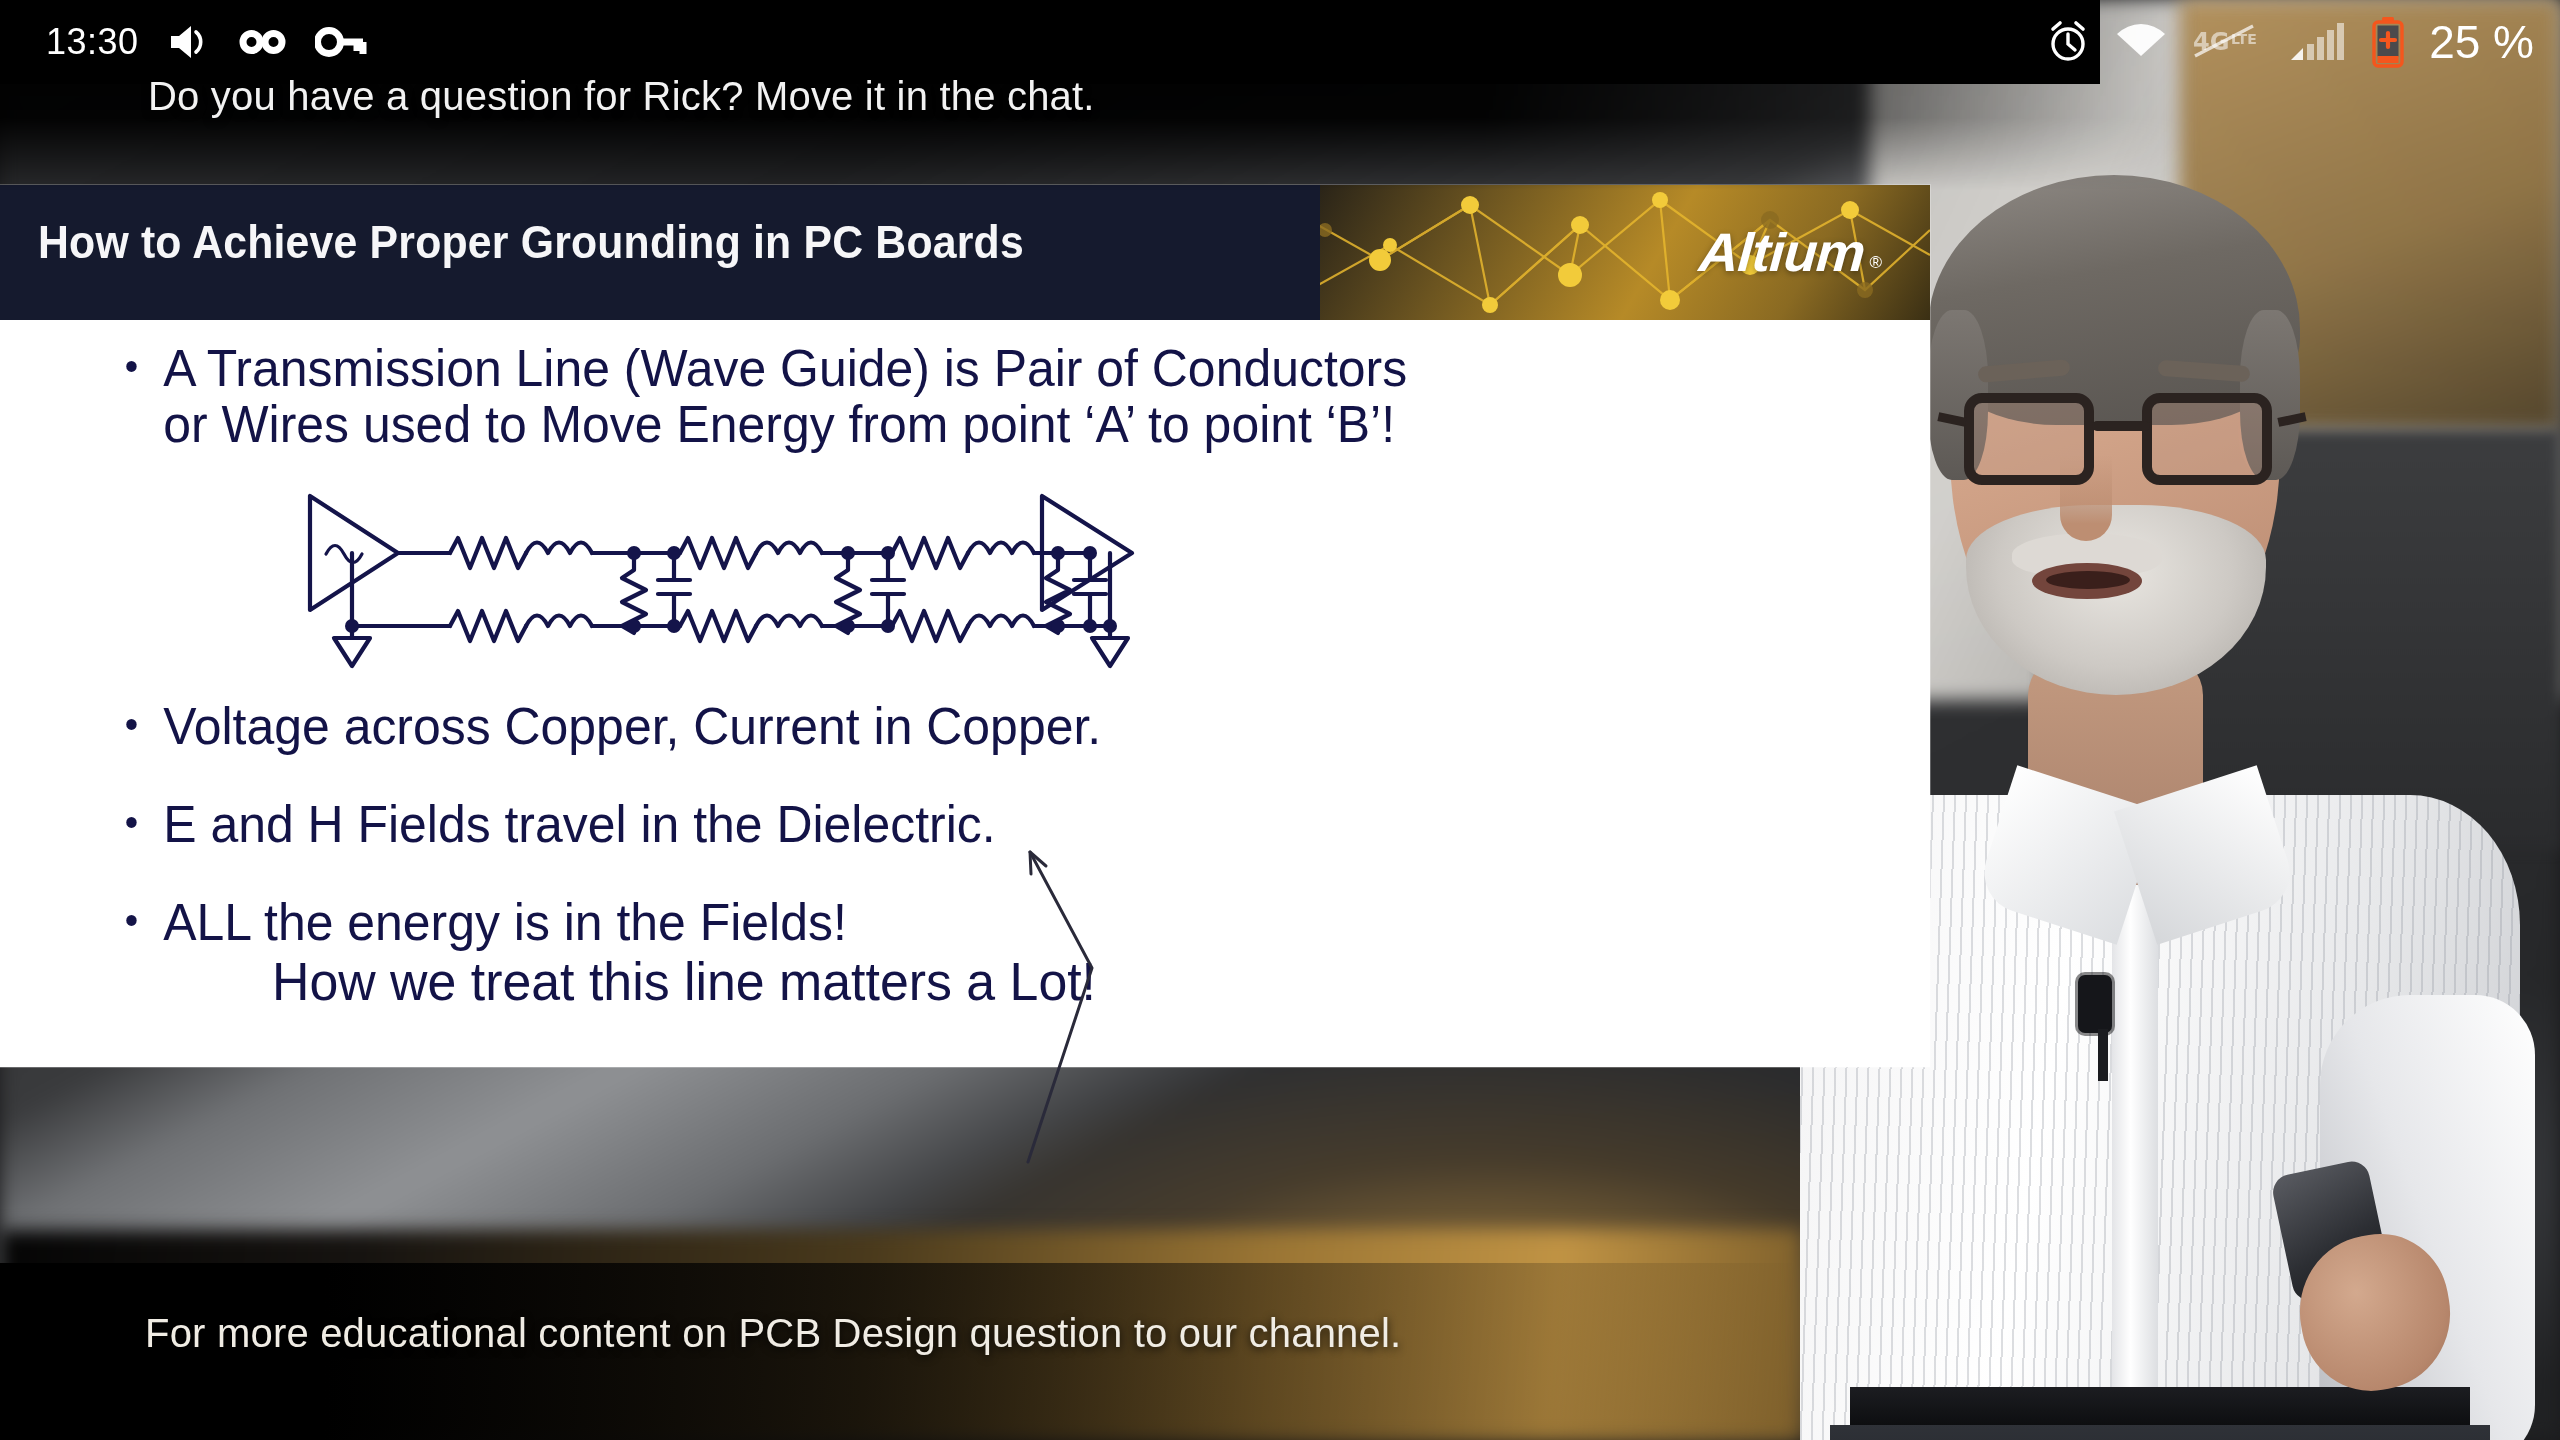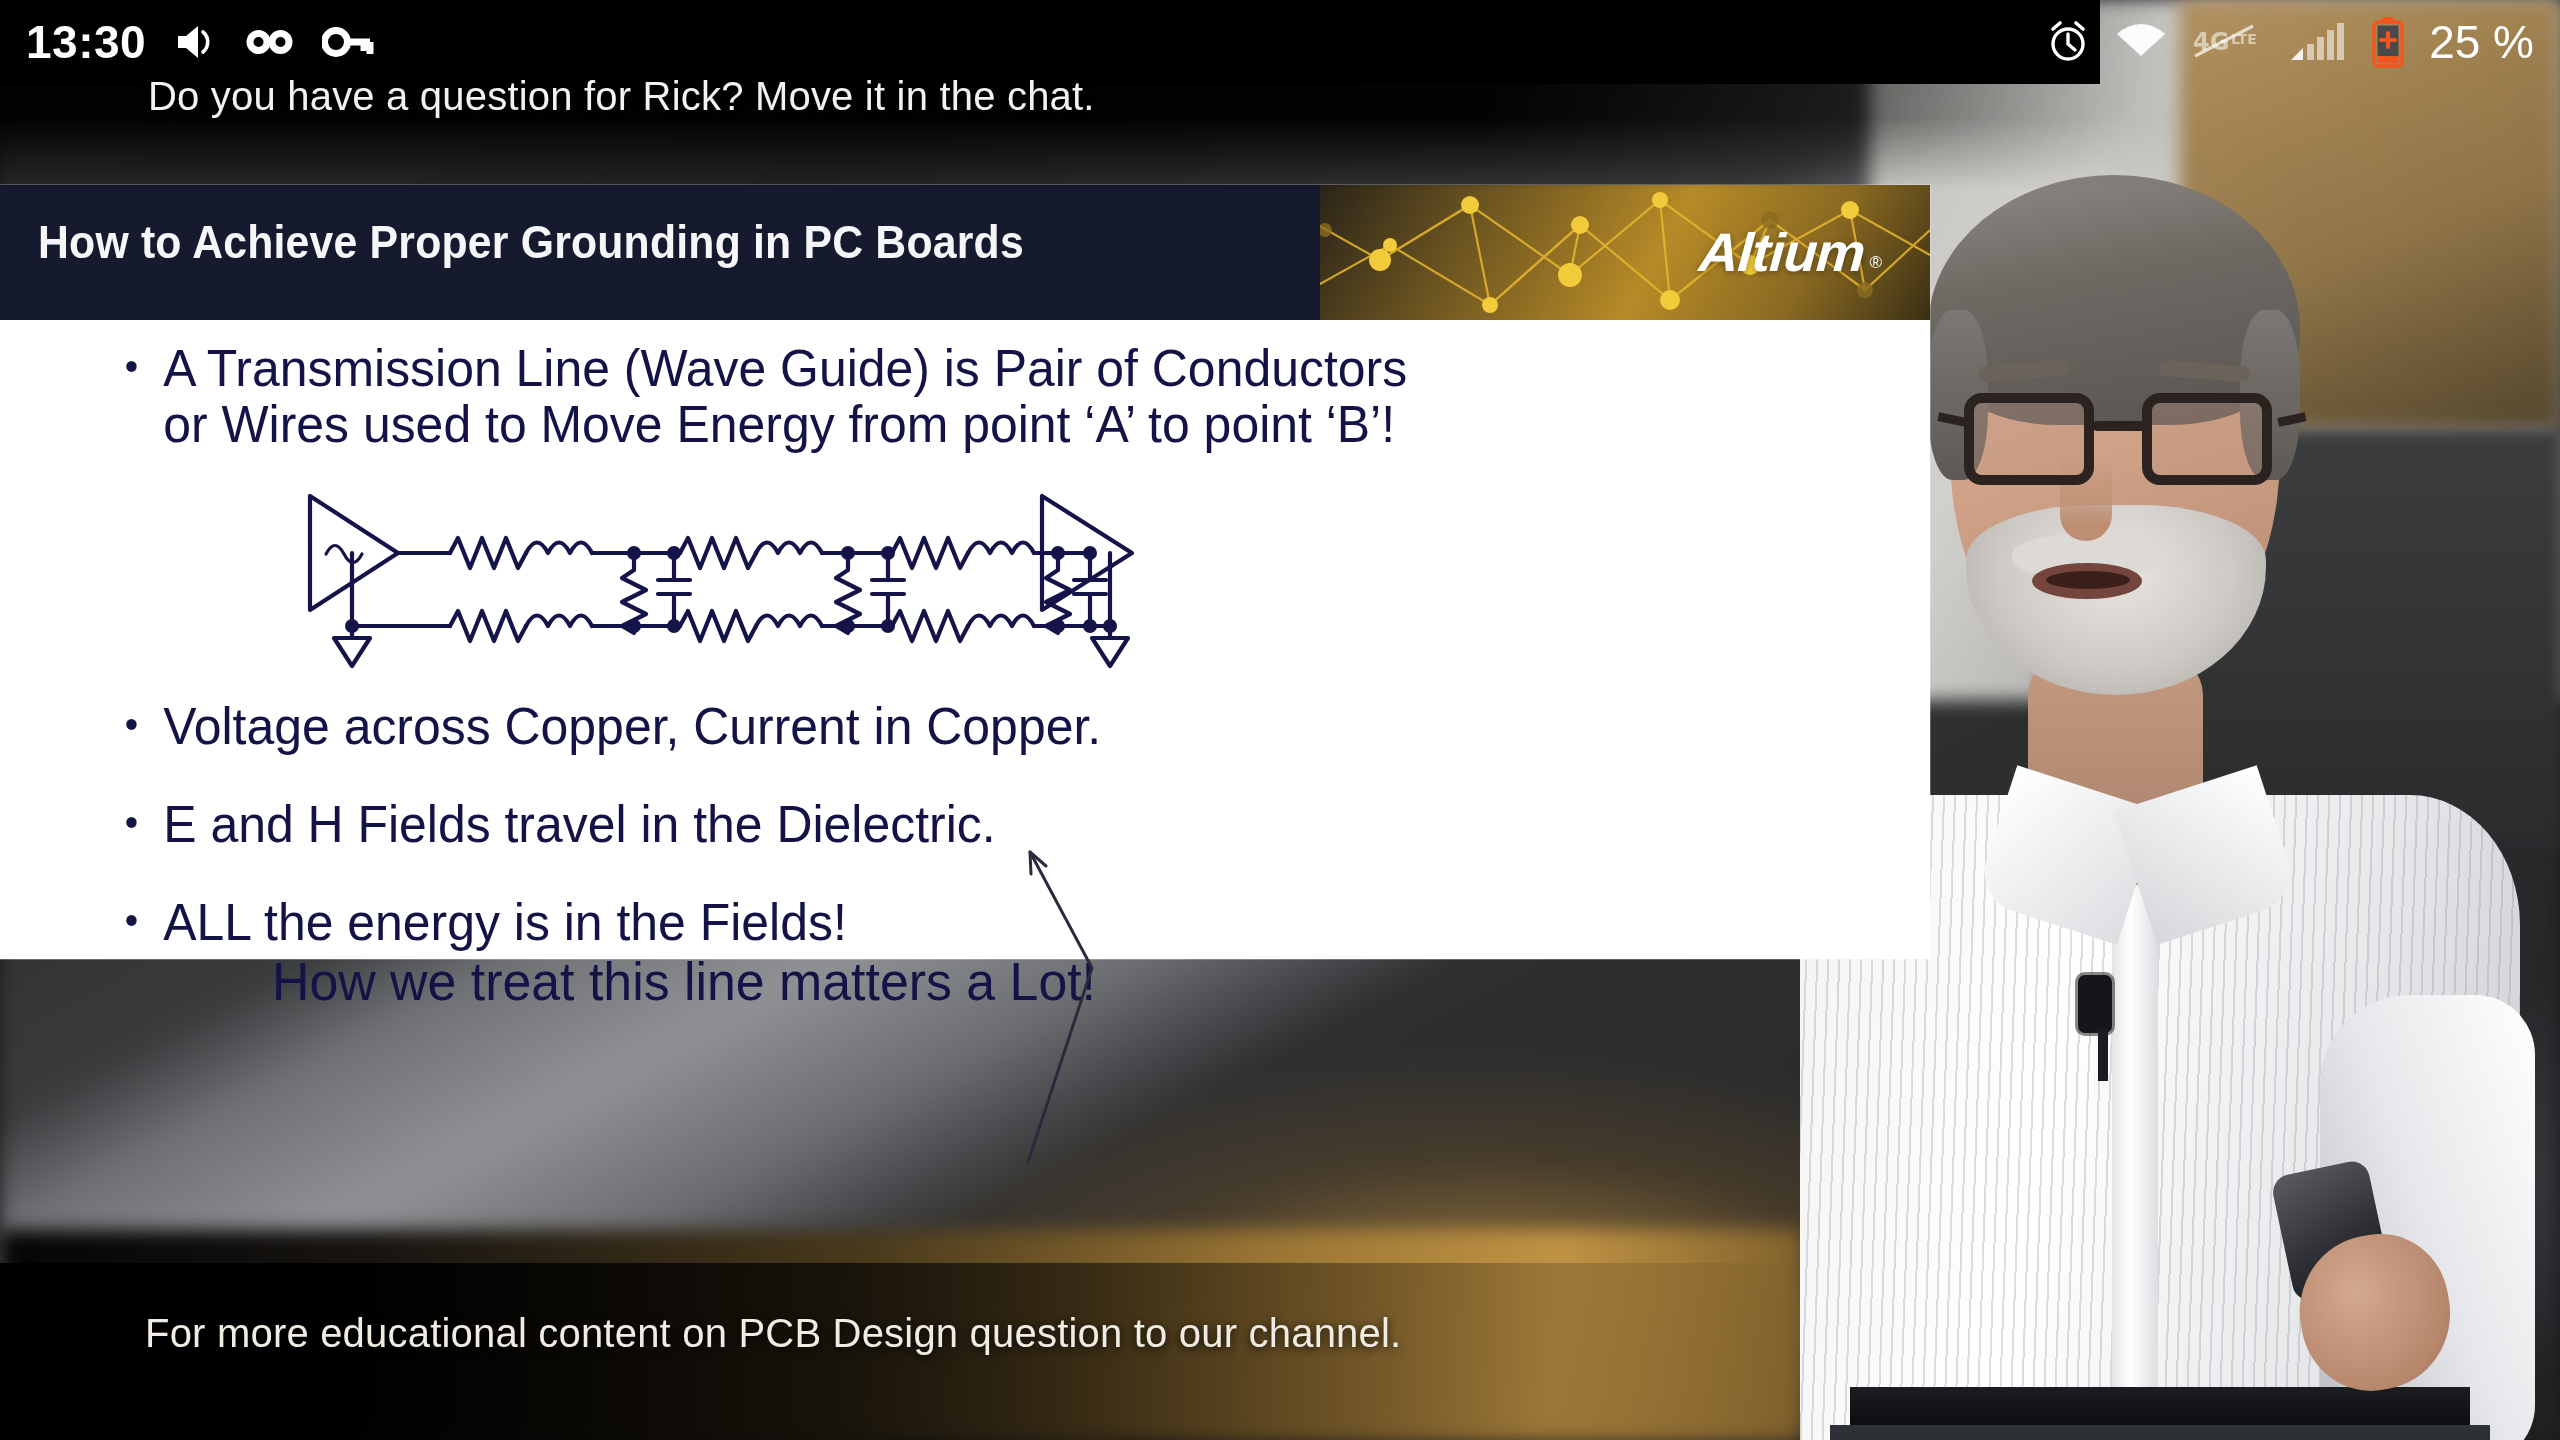--- a/index.html
+++ b/index.html
@@ -105,41 +105,41 @@
               border-radius:18px; transform:rotate(-12deg);}
 
   
   #status-bar{
     position:absolute; left:0; top:0; width:2560px; height:84px;
     display:flex; align-items:center; justify-content:space-between;
     padding:0 26px; color:#fff; z-index:40;
   }
   #status-left{ display:flex; align-items:center; gap:26px; }
   #status-right{ display:flex; gap:24px; }
-  #clock{ font-size:46px; letter-spacing:.5px; font-weight:700; }
+  #clock{ font-size:36px; letter-spacing:.5px; font-weight:400;margin-left:20px; }
   #battery-pct{ font-size:46px; font-weight:400; white-space:nowrap; }
   .sb-icon{ display:flex; align-items:center; justify-content:center; }
   .statusbar-scrim{
     position:absolute; left:0; top:0; width:2560px; height:190px;
     background:linear-gradient(180deg,rgba(0,0,0,.96) 0%,rgba(0,0,0,.93) 62%,rgba(0,0,0,.0) 100%);
     z-index:30;
     -webkit-mask-image:linear-gradient(90deg,#000 0%,#000 58%,rgba(0,0,0,.55) 72%,rgba(0,0,0,0) 86%);
     mask-image:linear-gradient(90deg,#000 0%,#000 58%,rgba(0,0,0,.55) 72%,rgba(0,0,0,0) 86%);
   }
   .statusbar-solid{ position:absolute; left:0; top:0; width:2100px; height:84px; background:#000; z-index:31; }
 
   
   #chat-prompt{
     position:absolute; left:148px; top:74px; z-index:41;
     color:#f2f2f2; font-size:40px; font-weight:400; letter-spacing:.2px;
     text-shadow:0 2px 8px rgba(0,0,0,.9);
   }
 
   
-  #slide{ position:absolute; left:0px; top:185px; width:1930px; height:774px; z-index:20;
+  #slide{ position:absolute; left:0px; top:185px; width:1930px; height:882px; z-index:20;
           background:#fff; box-shadow:0 0 0 1px rgba(255,255,255,.25); }
   #slide-header{ position:relative; width:100%; height:135px; overflow:hidden;
                  background:#151a2e; }
   .hdr-graphic{
     position:absolute; right:0; top:0; width:610px; height:135px; overflow:hidden;
     background:linear-gradient(120deg,#2a2418 0%,#6b5420 25%,#b68a27 55%,#8a6a22 78%,#3a2f14 100%);
   }
   .hdr-graphic svg{ position:absolute; inset:0; }
   #slide-title{
     position:absolute; left:38px; top:30px;

